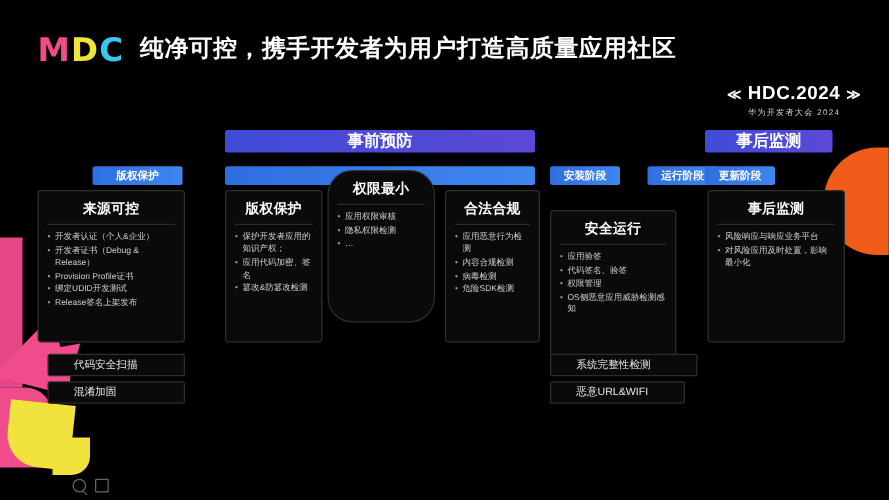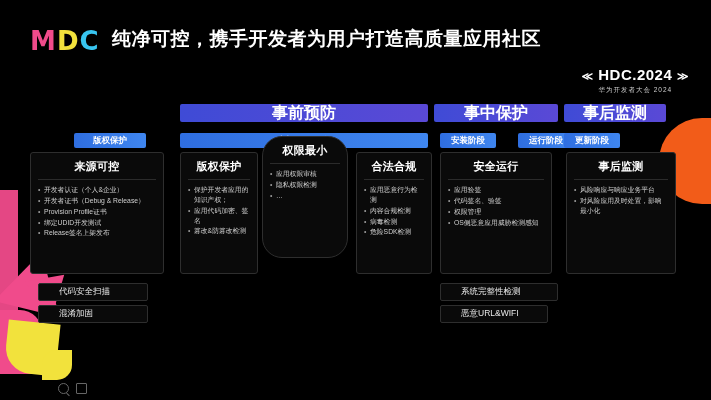--- a/index.html
+++ b/index.html
@@ -143,21 +143,21 @@
   }
 
   
   .phase {
     position: absolute;
     height: 18px;
     border-radius: 2px;
     display: flex;
     align-items: center;
     justify-content: center;
-    font-size: 16px;
+    font-size: 13px;
     font-weight: bold;
     color: #ffffff;
     background: linear-gradient(90deg, #3f4bd6 0%, #5a49d6 100%);
   }
   .phase-pre   { left: 180px; top: 104px; width: 248px; }
   .phase-mid   { left: 434px; top: 104px; width: 124px; }
   .phase-post  { left: 564px; top: 104px; width: 102px; }
 
   
   .chip {
@@ -215,25 +215,25 @@
     margin-bottom: 1px;
   }
   .bullets li::before {
     content: "•";
     position: absolute;
     left: 0; top: 0;
     color: #9a9a9a;
     font-size: 6.8px;
   }
 
-  .card-source   { left: 30px;  top: 152px; width: 134px; height: 122px; }
+  .card-source   { left: 30px;  top: 152px; width: 118px; height: 122px; }
   .card-copy     { left: 180px; top: 152px; width: 78px;  height: 122px; }
   .card-perm     { left: 262px; top: 136px; width: 86px;  height: 122px; border-radius: 20px; }
   .card-legal    { left: 356px; top: 152px; width: 76px;  height: 122px; }
-  .card-safe     { left: 440px; top: 152px; width: 112px; height: 122px; }
+  .card-safe     { left: 440px; top: 168px; width: 101px; height: 122px; }
   .card-monitor  { left: 566px; top: 152px; width: 110px; height: 122px; }
 
   
   .strip {
     position: absolute;
     height: 18px;
     background: #0a0a0a;
     border: 1px solid #2e2e2e;
     border-radius: 2px;
     display: flex;
@@ -300,21 +300,20 @@
     <div class="hdc-line">
       <span class="chev">≪</span>
       <span>HDC.2024</span>
       <span class="chev">≫</span>
     </div>
     <div class="hdc-sub">华为开发者大会 2024</div>
   </div>
 
 
   <div class="phase phase-pre">事前预防</div>
-  <div class="phase phase-mid">事中保护</div>
   <div class="phase phase-post">事后监测</div>
 
   <div class="chip chip-dev">版权保护</div>
   <div class="chip chip-release">上架/发布阶段</div>
   <div class="chip chip-install">安装阶段</div>
   <div class="chip chip-runtime">运行阶段</div>
   <div class="chip chip-update">更新阶段</div>
 
   <div class="card card-source">
     <div class="card-title">来源可控</div>

